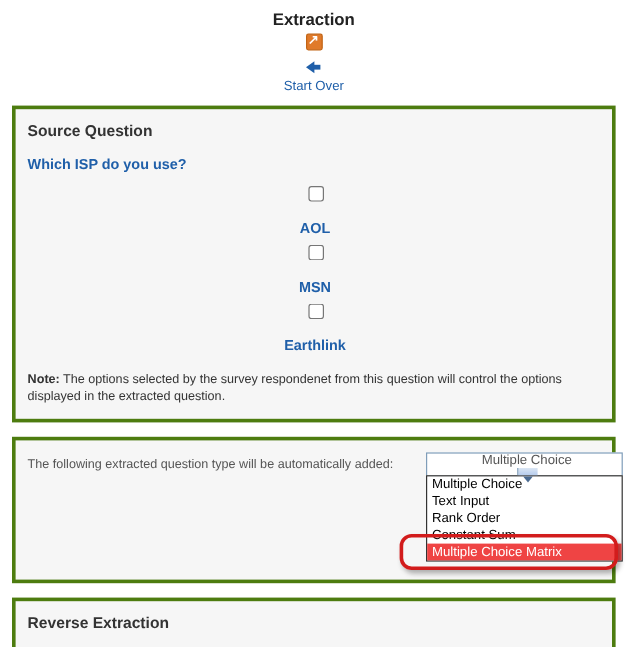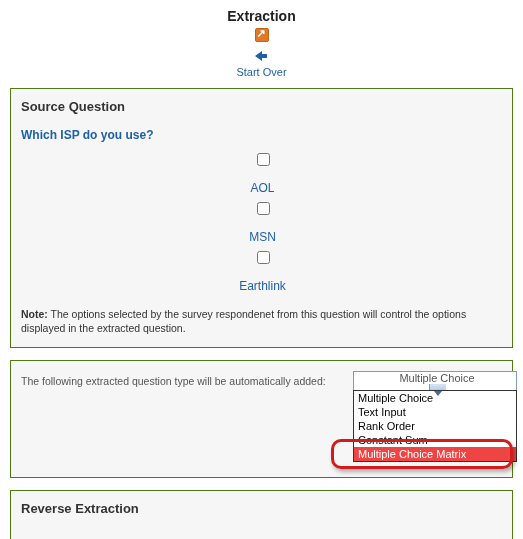--- a/index.html
+++ b/index.html
@@ -59,21 +59,21 @@
     border-right: 7px solid #1f5fa9;
   }
   .back-arrow::after {
     content: "";
     position: absolute;
     left: 6px; top: 4px;
     width: 6px; height: 4px;
     background: #1f5fa9;
   }
   .panel {
-    border: 1px solid #4d7c0f;
+    border: 3px solid #4d7c0f;
     background: #f6f6f6;
     padding: 10px 10px 12px 10px;
     margin-bottom: 12px;
   }
   .panel-title {
     font-size: 13px;
     font-weight: bold;
     color: #333;
     margin: 0 0 14px 0;
   }
@@ -88,20 +88,21 @@
     align-items: center;
     gap: 12px;
     padding: 2px 0 2px 2px;
   }
   .opt-row input[type=checkbox] {
     width: 13px; height: 13px;
   }
   .opt-label {
     color: #1f5fa9;
     font-size: 12px;
+    font-weight: bold;
   }
   .note {
     margin-top: 12px;
     font-size: 10.5px;
     color: #333;
     line-height: 1.35;
   }
   .note b { font-weight: bold; }
   .extract-line {
     font-size: 10.5px;

